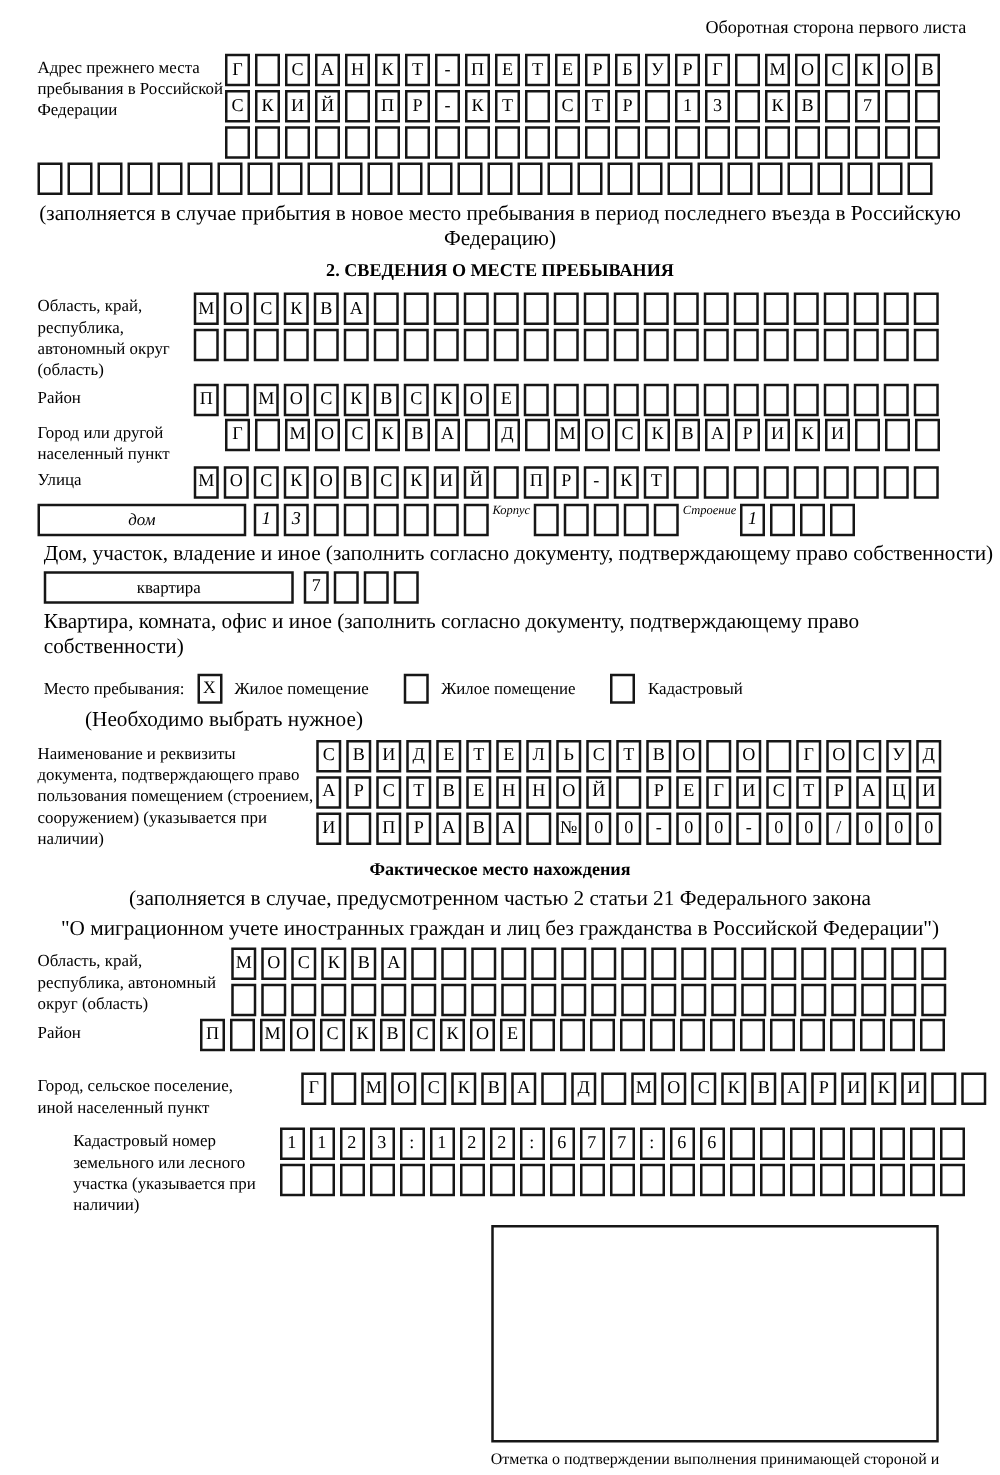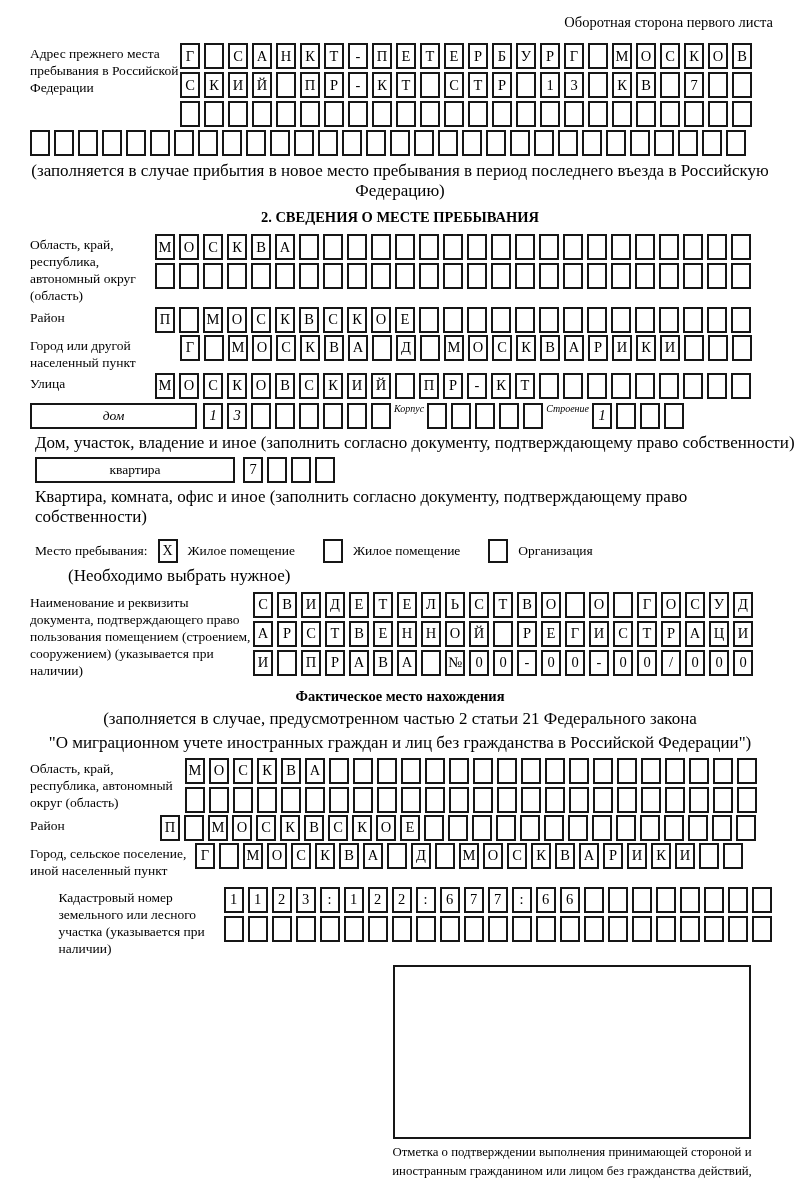--- a/index.html
+++ b/index.html
@@ -60,21 +60,21 @@
   .choose-note { margin:3px 0 0 68px; }
 
   .b-doc { margin:6px 0 0 30px; }
   .b-doc .lbl { width:223px; }
 
   .fact-title { margin-top:8px; }
   .fact-cap { text-align:center; margin-top:4px; }
 
   .b-obl2   { margin:5px 0 0 30px; }  .b-obl2 .lbl  { width:155px; }
   .b-raion2 { margin:2px 0 0 30px; }  .b-raion2 .lbl{ width:130px; }
-  .b-gorod2 { margin:2px 0 0 30px; }  .b-gorod2 .lbl{ width:165px; }
+  .b-gorod2 { margin:17px 0 0 30px;gap:46px; }  .b-gorod2 .lbl{ width:165px; }
   .b-kad    { margin:8px 0 0 30px;justify-content:center; }  .b-kad .lbl   { width:165px; }
 
   .mark-wrap { margin:8px 0 0 362px; width:420px; }
   .mark-box  { box-sizing:border-box; width:358px; height:174px; border:2px solid #161616; margin:0 auto; background:#fff; }
   .mark-cap  { font-size:12.8px; text-align:center; margin-top:4px; line-height:1.45; }
 </style>
 </head>
 <body>
 
 <div id="page">
@@ -393,21 +393,21 @@
   </div>
   <div class="caption kv-cap">Квартира, комната, офис и иное (заполнить согласно документу, подтверждающему право собственности)</div>
 
   <div class="row b-mesto">
     <span class="m-lbl">Место пребывания:</span>
     <span class="checkbox">X</span>
     <span class="opt-lbl">Жилое помещение</span>
     <span class="checkbox"></span>
     <span class="opt-lbl">Жилое помещение</span>
     <span class="checkbox"></span>
-    <span class="opt-lbl">Организация</span>
+    <span class="opt-lbl">Кадастровый</span>
   </div>
   <div class="caption choose-note">(Необходимо выбрать нужное)</div>
 
   <div class="row b-doc">
     <div class="lbl">Наименование и реквизиты документа, подтверждающего право пользования помещением (строением, сооружением) (указывается при наличии)</div>
     <div class="colcells">
       <div class="cells">
           <span class="cell">С</span>
           <span class="cell">В</span>
           <span class="cell">И</span>

